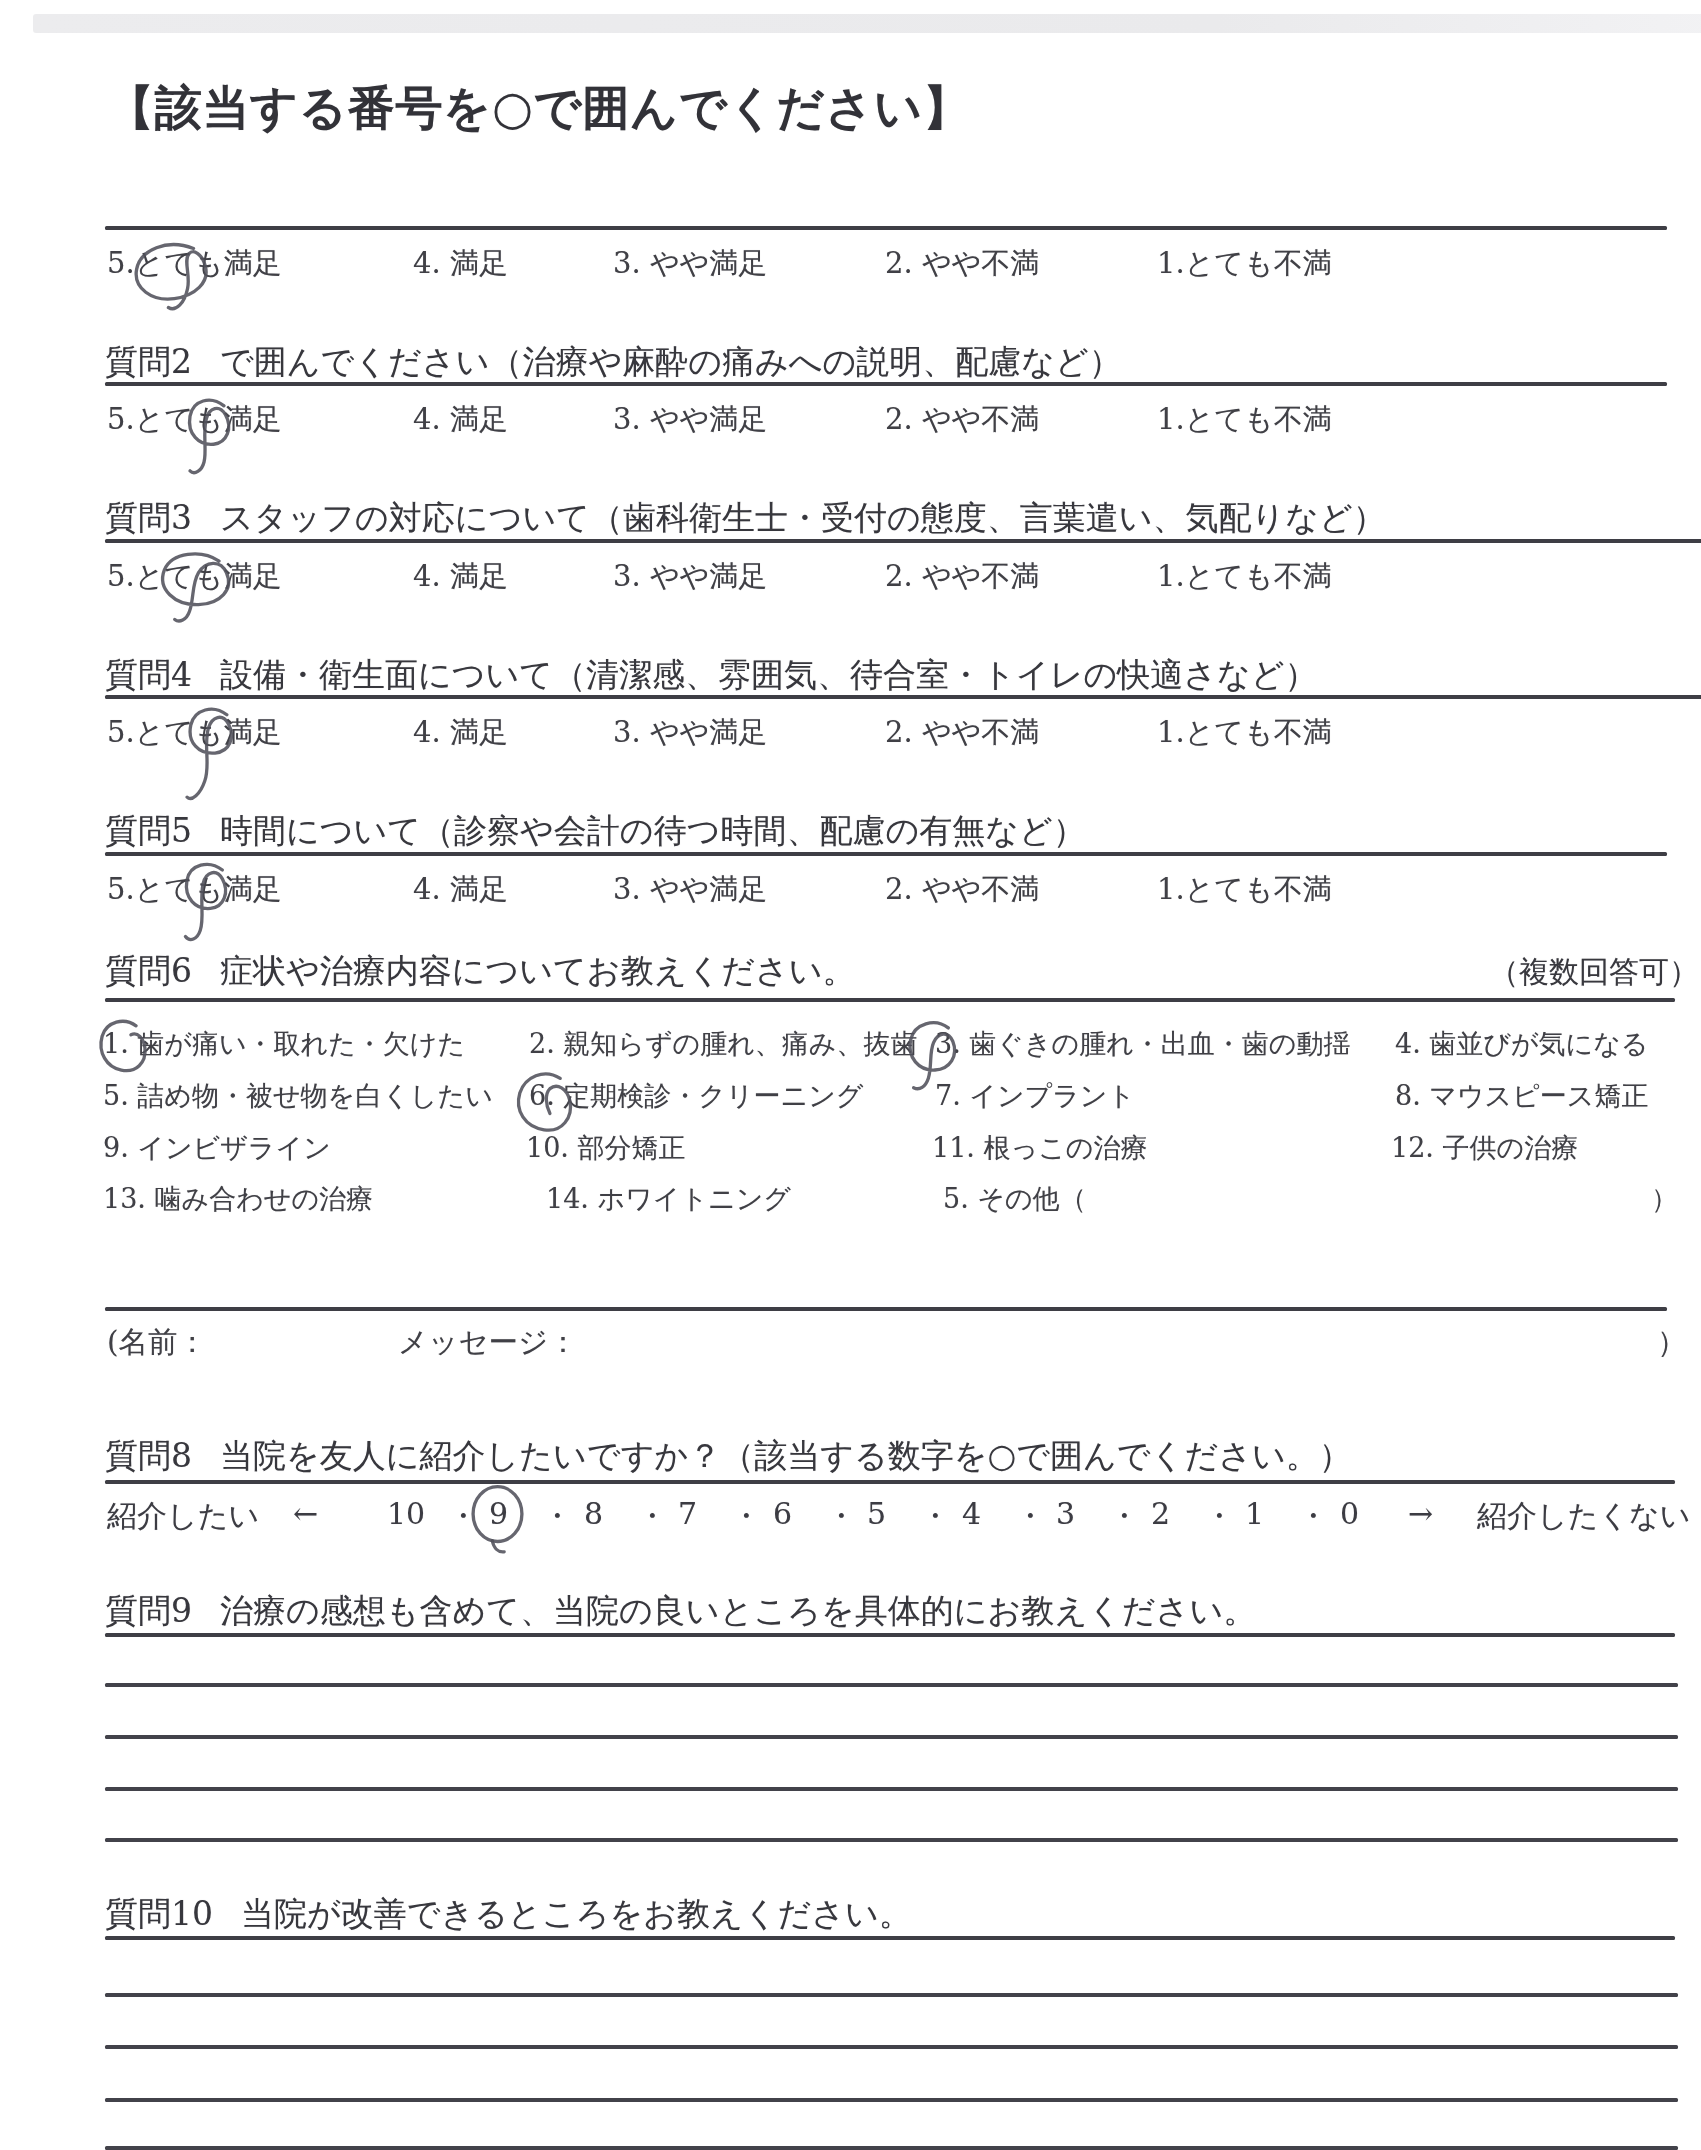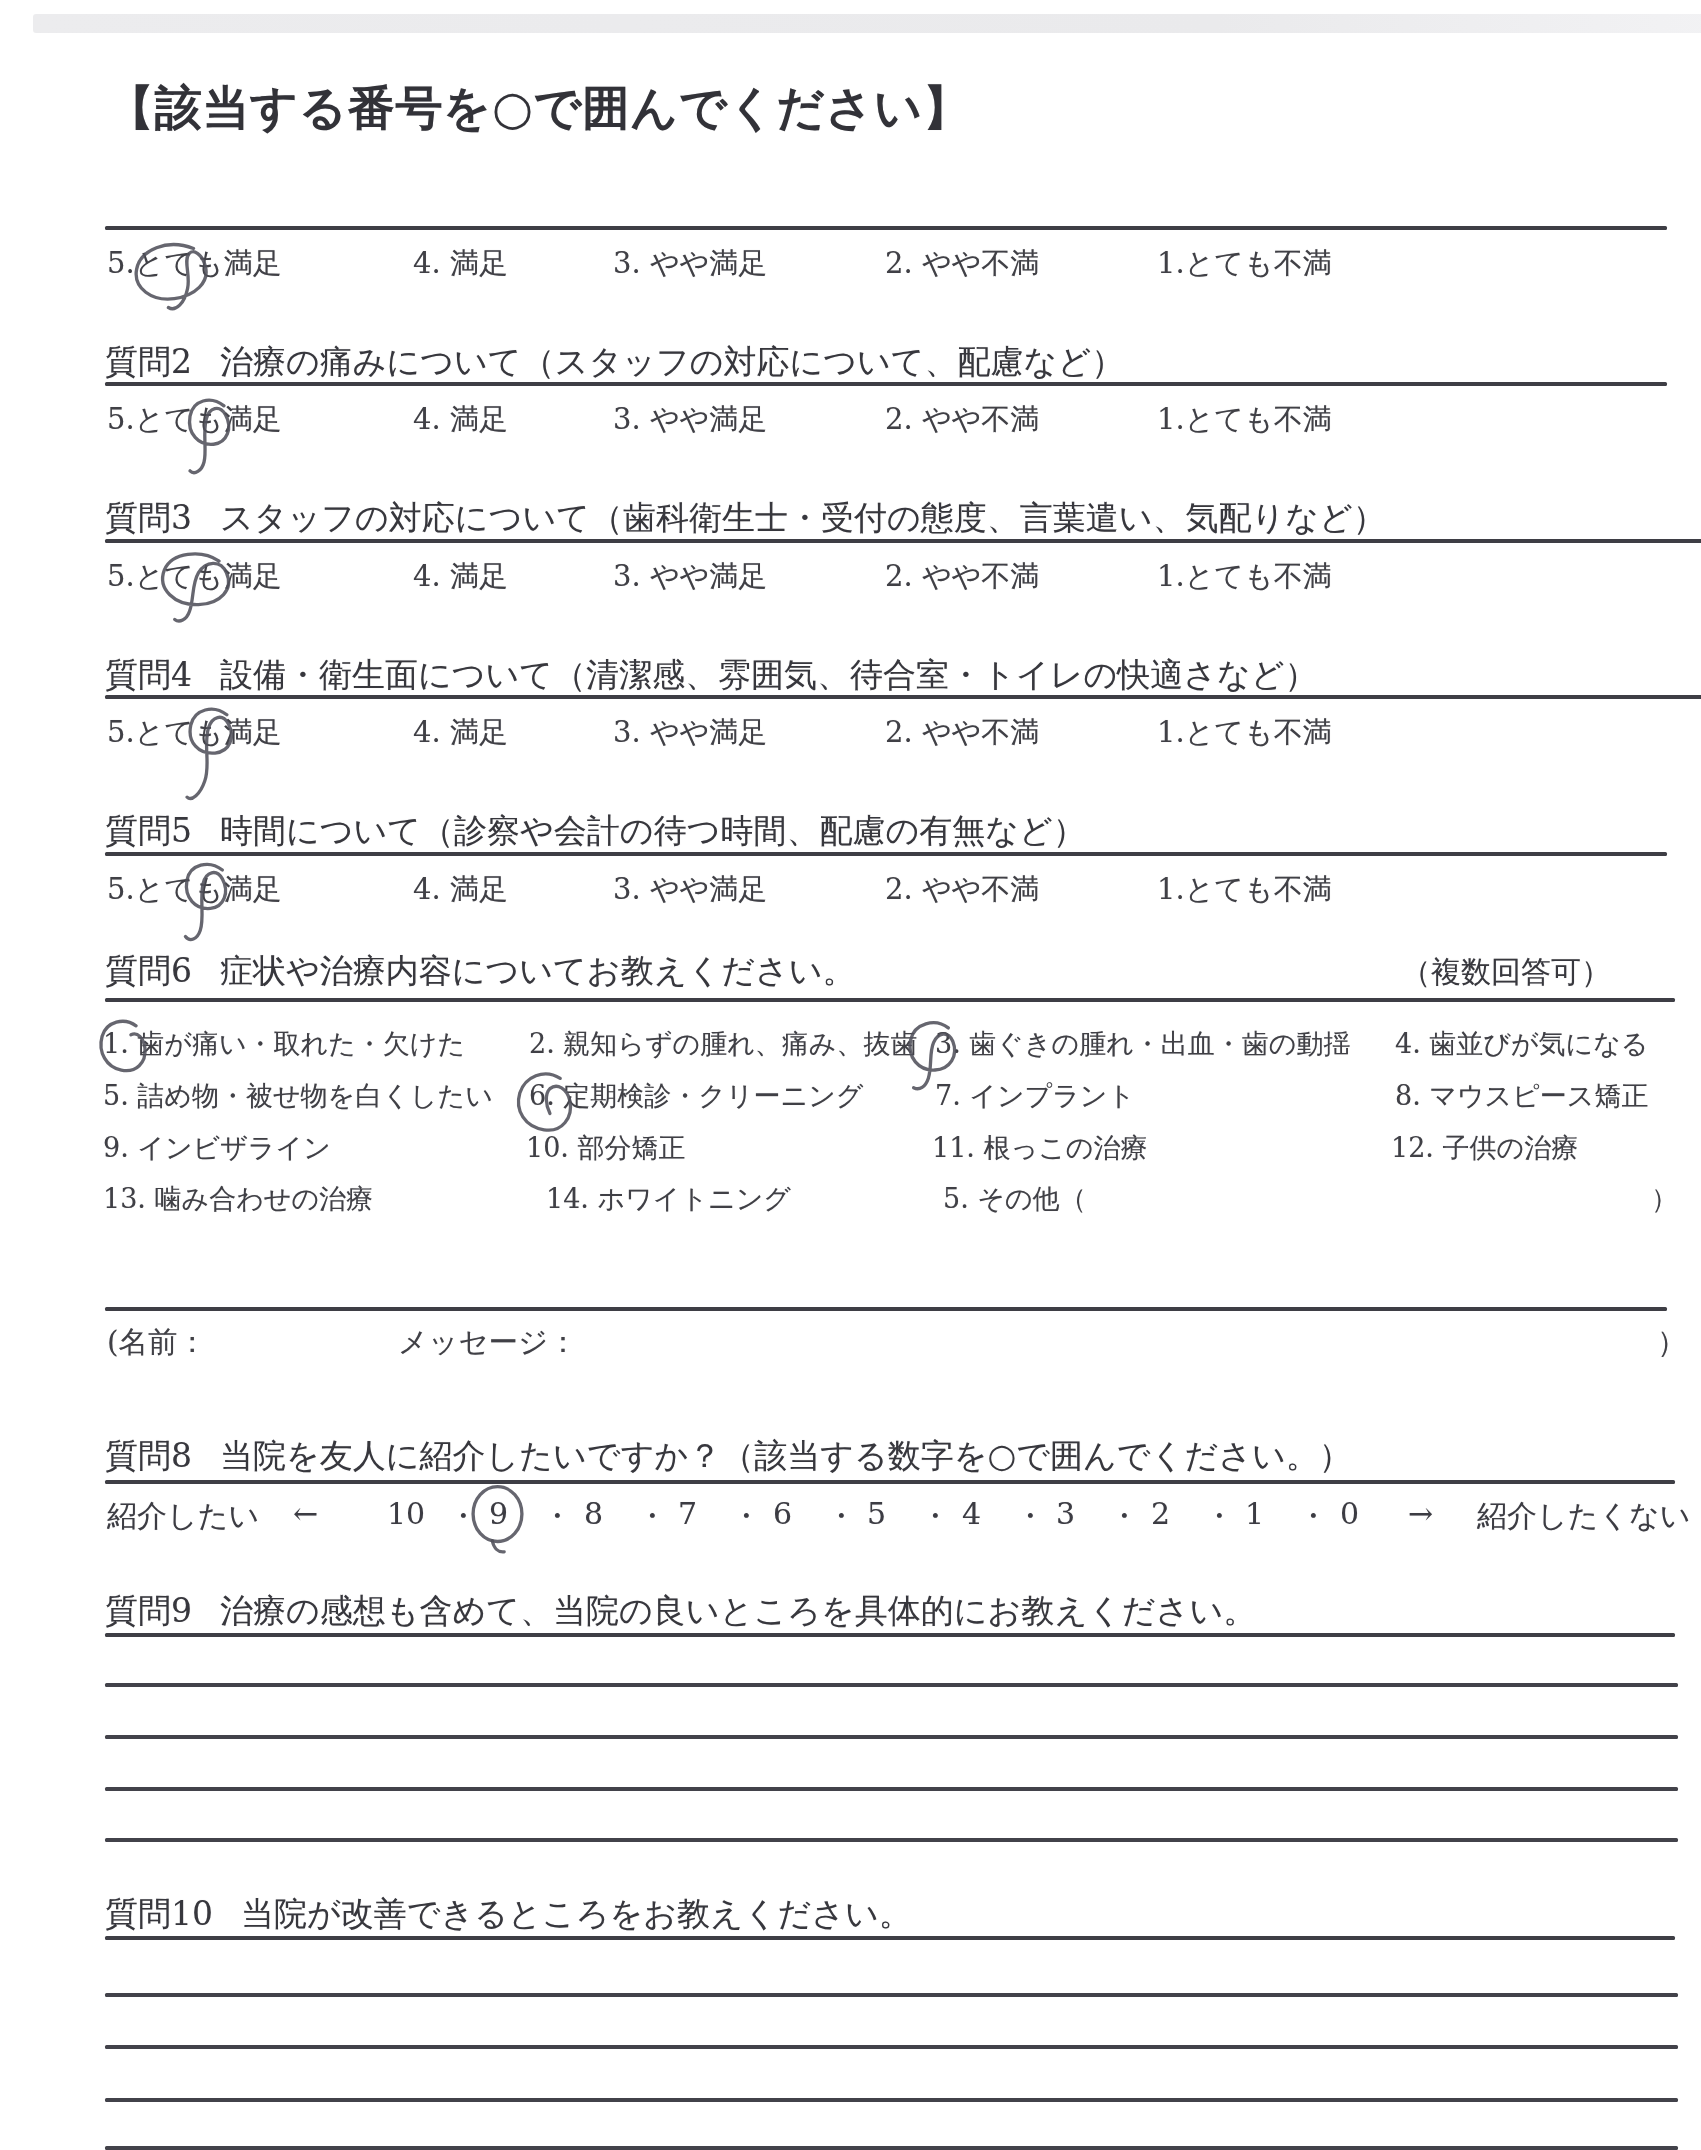--- a/index.html
+++ b/index.html
@@ -44,21 +44,21 @@
     <span class="opt" style="left:380px">4. 満足</span>
     <span class="opt" style="left:580px">3. やや満足</span>
     <span class="opt" style="left:852px">2. やや不満</span>
     <span class="opt" style="left:1124px">1.とても不満</span>
   </div>
   <svg class="hand" style="left:97px;top:241px" width="96" height="74" viewBox="0 0 130 100">
     <path d="M86,10 C50,-4 14,12 9,38 C4,64 30,82 60,78 C88,74 108,56 102,34 C98,18 86,10 80,17 C72,26 82,46 78,64 C74,84 62,96 52,90"></path>
   </svg>
 
   <div class="qtitle" style="top:340px">
-    <span class="qnum">質問2</span><span class="qtext">治療の痛みについて（スタッフの対応について、配慮など）</span>
+    <span class="qnum">質問2</span><span class="qtext">で囲んでください（治療や麻酔の痛みへの説明、配慮など）</span>
   </div>
   <div class="rule" style="top:382px;width:1562px"></div>
   <div class="row" style="top:400px">
     <span class="opt" style="left:74px">5.とても満足</span>
     <span class="opt" style="left:380px">4. 満足</span>
     <span class="opt" style="left:580px">3. やや満足</span>
     <span class="opt" style="left:852px">2. やや不満</span>
     <span class="opt" style="left:1124px">1.とても不満</span>
   </div>
   <svg class="hand" style="left:151px;top:394px" width="63" height="85" viewBox="0 0 85 115">
@@ -106,21 +106,21 @@
     <span class="opt" style="left:852px">2. やや不満</span>
     <span class="opt" style="left:1124px">1.とても不満</span>
   </div>
   <svg class="hand" style="left:148px;top:858px" width="65" height="89" viewBox="0 0 88 120">
     <path d="M56,16 C38,2 12,8 8,30 C4,54 20,70 40,68 C58,66 66,46 56,28 C48,14 34,18 30,34 C25,56 32,80 26,98 C22,110 12,114 6,106"></path>
   </svg>
 
   <div class="qtitle" style="top:949px">
     <span class="qnum">質問6</span><span class="qtext">症状や治療内容についてお教えください。</span>
   </div>
-  <span class="note" style="left:1368px;top:952px">（複数回答可）</span>
+  <span class="note" style="left:1456px;top:952px">（複数回答可）</span>
   <div class="rule" style="top:998px;width:1570px"></div>
 
   <span class="q6opt" style="left:70px;top:1026px">1. 歯が痛い・取れた・欠けた</span>
   <span class="q6opt" style="left:496px;top:1026px">2. 親知らずの腫れ、痛み、抜歯</span>
   <span class="q6opt" style="left:902px;top:1026px">3. 歯ぐきの腫れ・出血・歯の動揺</span>
   <span class="q6opt" style="left:1362px;top:1026px">4. 歯並びが気になる</span>
   <span class="q6opt" style="left:70px;top:1078px">5. 詰め物・被せ物を白くしたい</span>
   <span class="q6opt" style="left:496px;top:1078px">6. 定期検診・クリーニング</span>
   <span class="q6opt" style="left:902px;top:1078px">7. インプラント</span>
   <span class="q6opt" style="left:1362px;top:1078px">8. マウスピース矯正</span>

